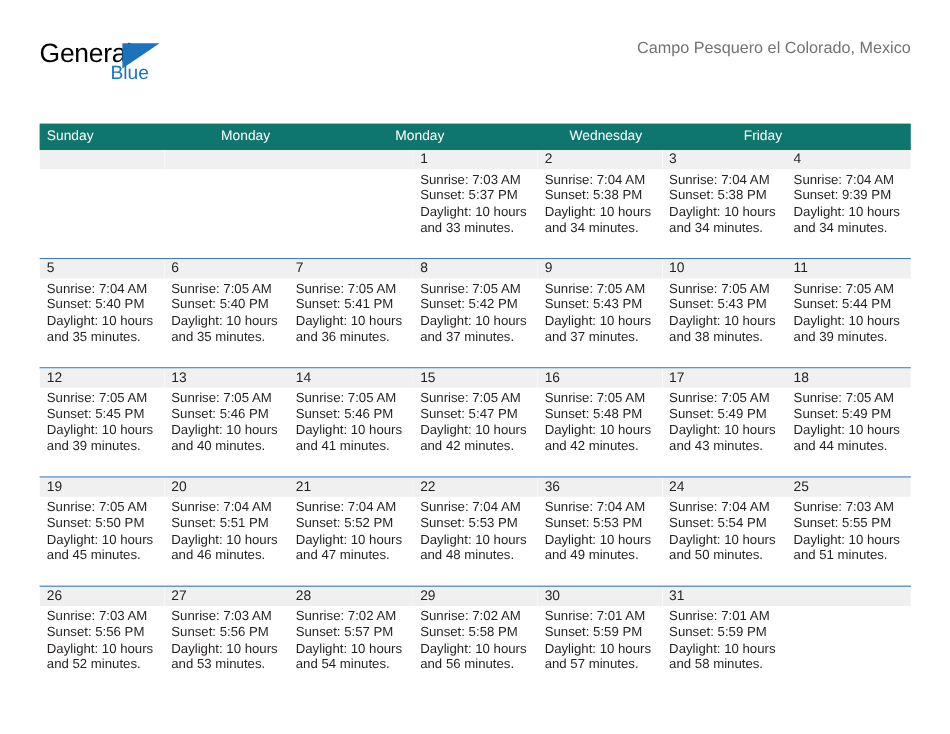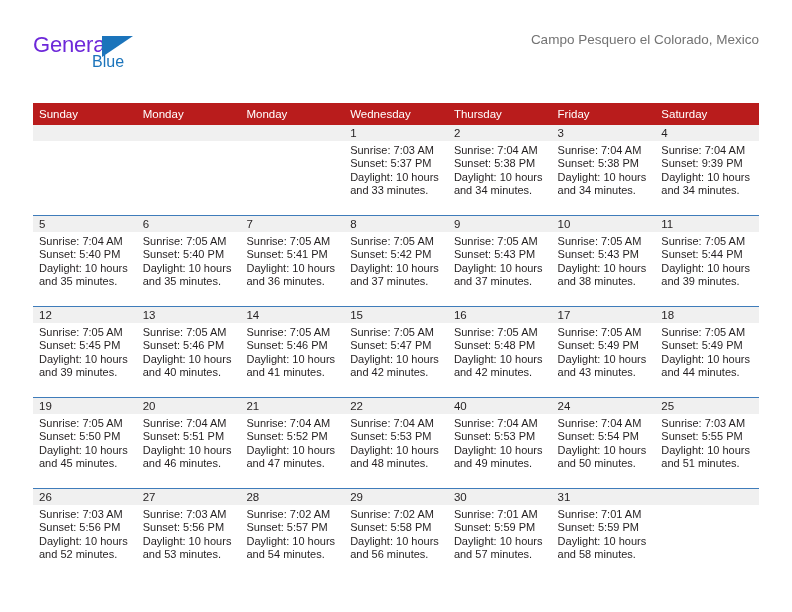--- a/index.html
+++ b/index.html
@@ -35,21 +35,21 @@
     top: 8px;
     width: 220px;
     height: 52px;
   }
   .logo-general {
     position: absolute;
     left: 0;
     top: 0;
     font-size: 22px;
     letter-spacing: -0.2px;
-    color: #6d28d9;
+    color: #000000;
     font-family: "Liberation Sans", sans-serif;
   }
   .logo-tri {
     position: absolute;
     left: 69px;
     top: 4px;
     width: 0;
     height: 0;
     border-left: 31px solid #1b74bb;
     border-bottom: 21px solid transparent;
@@ -85,21 +85,21 @@
 
   
   .calendar {
     position: absolute;
     left: 33px;
     top: 103px;
     width: 726px;
   }
   .dow-row {
     display: flex;
-    background: #b91c1c;
+    background: #0f766e;
     height: 22px;
   }
   .dow {
     flex: 1 1 0;
     color: #ffffff;
     font-size: 11.5px;
     line-height: 22px;
     padding-left: 6px;
     box-sizing: border-box;
     white-space: nowrap;
@@ -159,23 +159,21 @@
     </div>
 
   </div>
 
   <div class="calendar">
     <div class="dow-row" id="dow-row">
         <div class="dow">Sunday</div>
         <div class="dow">Monday</div>
         <div class="dow">Monday</div>
         <div class="dow">Wednesday</div>
-        <div class="dow">Thursday</div>
         <div class="dow">Friday</div>
-        <div class="dow">Saturday</div>
       </div>
     <div id="weeks-container">
         <div class="week">
           <div class="cell empty">
             <div class="daynum"></div>
           </div>
           <div class="cell empty">
             <div class="daynum"></div>
           </div>
           <div class="cell empty">
@@ -379,21 +377,21 @@
           <div class="cell">
             <div class="daynum">22</div>
             <div class="info">
               <div>Sunrise: 7:04 AM</div>
               <div>Sunset: 5:53 PM</div>
               <div>Daylight: 10 hours</div>
               <div>and 48 minutes.</div>
             </div>
           </div>
           <div class="cell">
-            <div class="daynum">40</div>
+            <div class="daynum">36</div>
             <div class="info">
               <div>Sunrise: 7:04 AM</div>
               <div>Sunset: 5:53 PM</div>
               <div>Daylight: 10 hours</div>
               <div>and 49 minutes.</div>
             </div>
           </div>
           <div class="cell">
             <div class="daynum">24</div>
             <div class="info">

